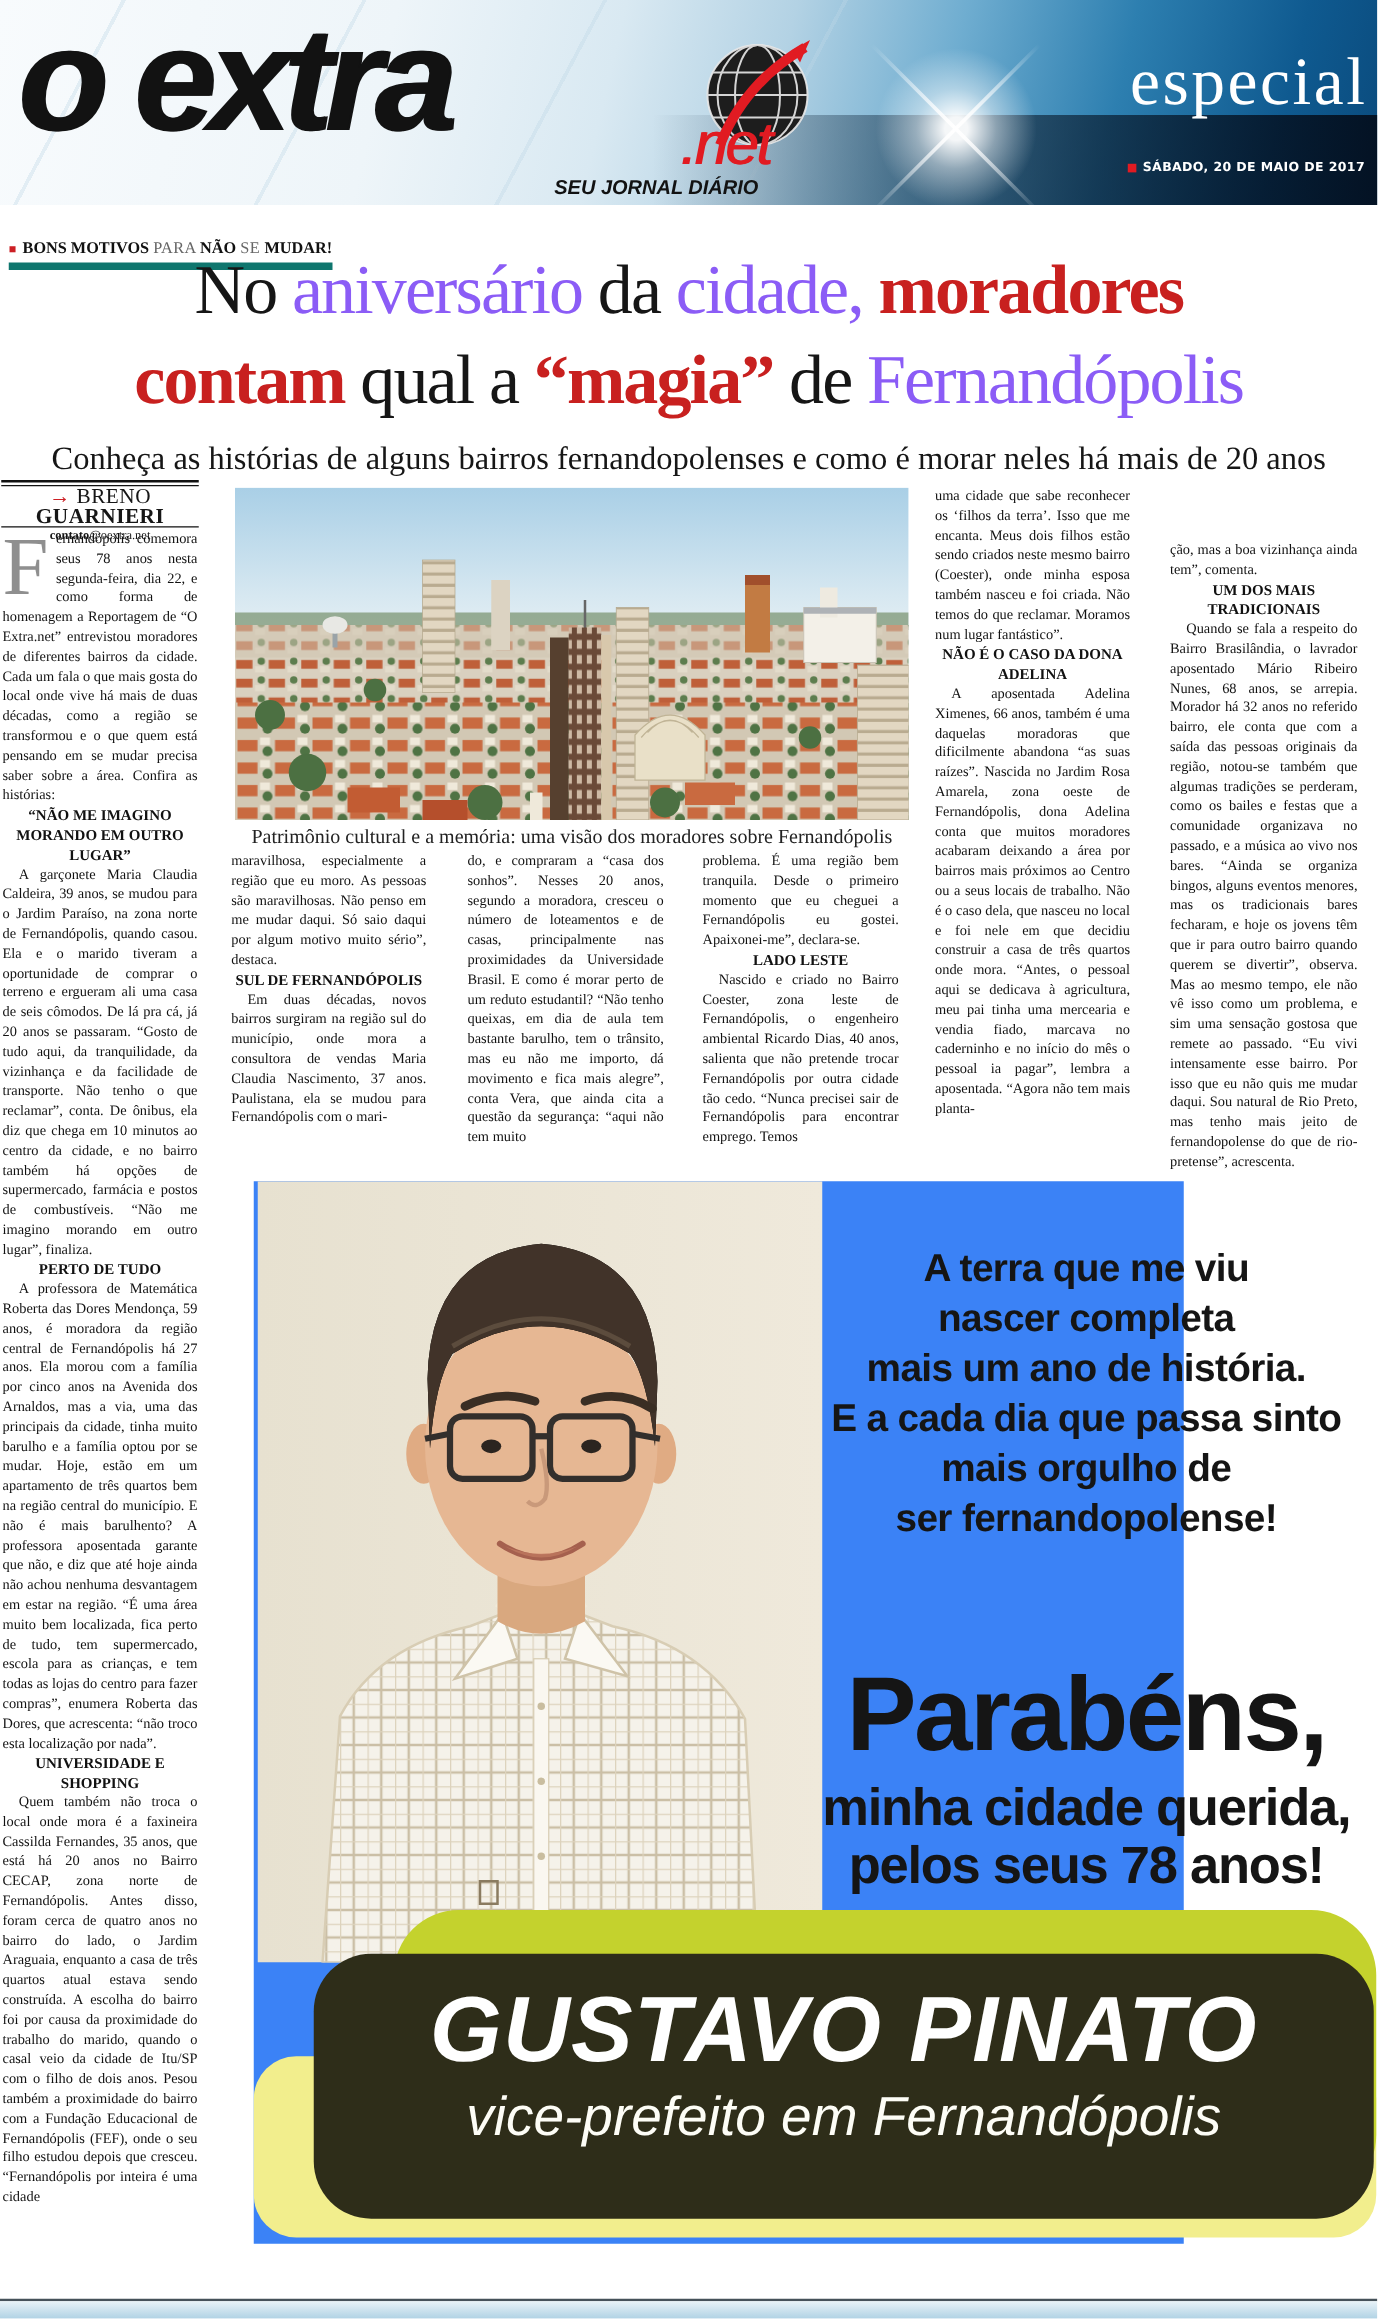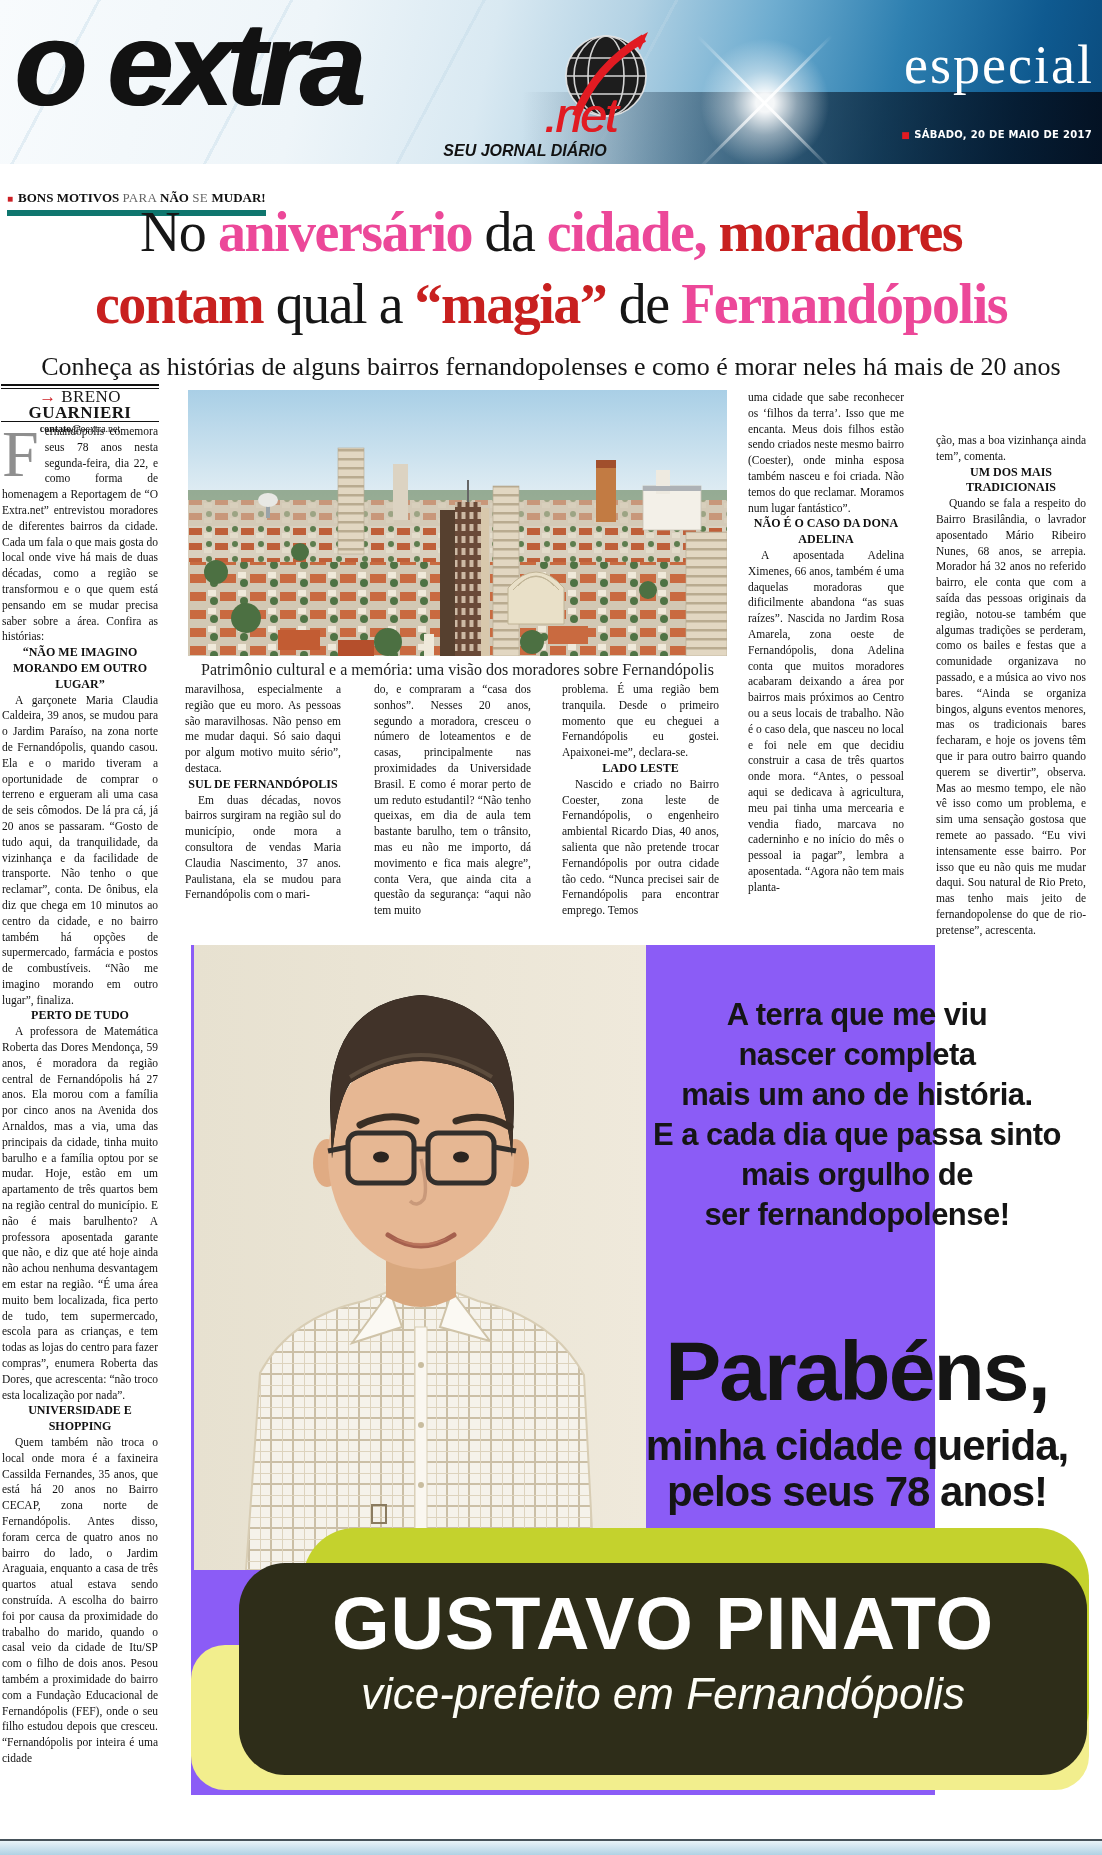--- a/index.html
+++ b/index.html
@@ -31,21 +31,21 @@
     color:#fff;z-index:5;letter-spacing:.3px;}
   .date-sq{color:#e11b22;font-size:9px;margin-right:4px;}
 
   
   .kicker{left:7px;top:190px;font-weight:700;font-size:13px;padding-bottom:4px;border-bottom:6px solid #0f766e;}
   .kicker .k-sq{color:#cc1f24;font-size:10px;margin-right:5px;}
   .kicker .k-b{color:#111;font-weight:700;}
   .kicker .k-r{color:#666;font-weight:400;letter-spacing:.3px;}
   .hl{left:0;width:1102px;text-align:center;font-size:56px;line-height:68px;letter-spacing:-1.5px;white-space:pre;}
   .hl1{top:198px;} .hl2{top:270px;}
-  .hs-kb{color:#ec4899;font-weight:700;}
+  .hs-kb{color:#8b5cf6;font-weight:400;}
   .hs-kr{color:#161616;font-weight:400;}
   .hs-rb{color:#c8201f;font-weight:700;}
   .subhead{left:0;top:352px;width:1102px;text-align:center;font-size:26px;color:#161616;}
 
   
   .byline-block{left:1px;top:384px;width:158px;text-align:center;}
   .bl-rule{height:1px;background:#111;}
   .bl-rule.thick{height:2px;margin-bottom:2px;}
   .byline-name{font-size:17px;line-height:16px;letter-spacing:.4px;}
   .byline-name .arr{color:#cc1f24;font-weight:700;}
@@ -64,33 +64,33 @@
   .col3{left:374px;top:682px;width:157px;height:252px;}
   .col4{left:562px;top:682px;width:157px;height:252px;}
   .col5{left:748px;top:390px;width:156px;height:545px;}
   .col6{left:936px;top:390px;width:150px;height:545px;margin-top:43px;}
 
   
   .city-photo{left:188px;top:390px;width:539px;height:266px;overflow:hidden;}
   .caption{left:188px;top:661px;width:539px;text-align:center;font-size:16px;color:#222;}
 
   
-  .ad{left:191px;top:945px;width:744px;height:850px;background:#8b5cf6;}
+  .ad{left:203px;top:945px;width:744px;height:850px;background:#3b82f6;}
   .portrait{left:3px;top:0;width:452px;height:625px;}
   .ad-text{left:440px;top:0;width:452px;text-align:center;font-family:"Liberation Sans",sans-serif;color:#151515;}
   .adquote{top:50px;font-weight:700;font-size:31px;line-height:40px;letter-spacing:-.5px;}
   .parabens{top:382px;font-weight:700;font-size:84px;line-height:88px;letter-spacing:-2px;}
   .cidade{top:478px;font-weight:700;font-size:42px;line-height:46px;letter-spacing:-1px;}
   .anos{top:524px;font-weight:700;font-size:42px;line-height:46px;letter-spacing:-1px;}
   .shape{border-radius:40px;}
   .sh-pale{left:0;top:700px;width:898px;height:145px;background:#f2ee8d;border-radius:34px;}
   .sh-green{left:112px;top:583px;width:786px;height:232px;background:#c4d22d;border-radius:52px;}
   .sh-dark{left:48px;top:618px;width:848px;height:212px;background:#2e2d19;border-radius:46px;}
   .banner-name{left:48px;top:636px;width:848px;text-align:center;font-family:"Liberation Sans",sans-serif;
-    font-weight:700;font-size:74px;line-height:86px;color:#fff;letter-spacing:1px;}
+    font-style:italic;font-weight:700;font-size:74px;line-height:86px;color:#fff;letter-spacing:1px;}
   .banner-role{left:48px;top:722px;width:848px;text-align:center;font-family:"Liberation Sans",sans-serif;
     font-style:italic;font-weight:400;font-size:44px;line-height:54px;color:#fdfdf6;}
 
   
   .rule-bottom{left:0;top:1839px;width:1102px;height:2px;background:#46525a;}
   .blue-strip{left:0;top:1841px;width:1102px;height:14px;
     background:linear-gradient(180deg,#e8f3f8 0%,#c7dfec 60%,#b0d2e4 100%);}
 </style>
 </head>
 <body>

